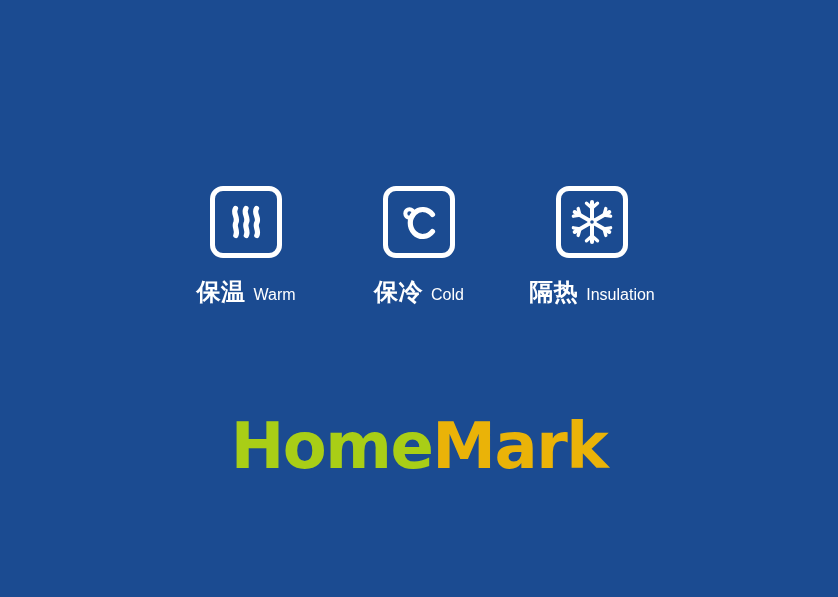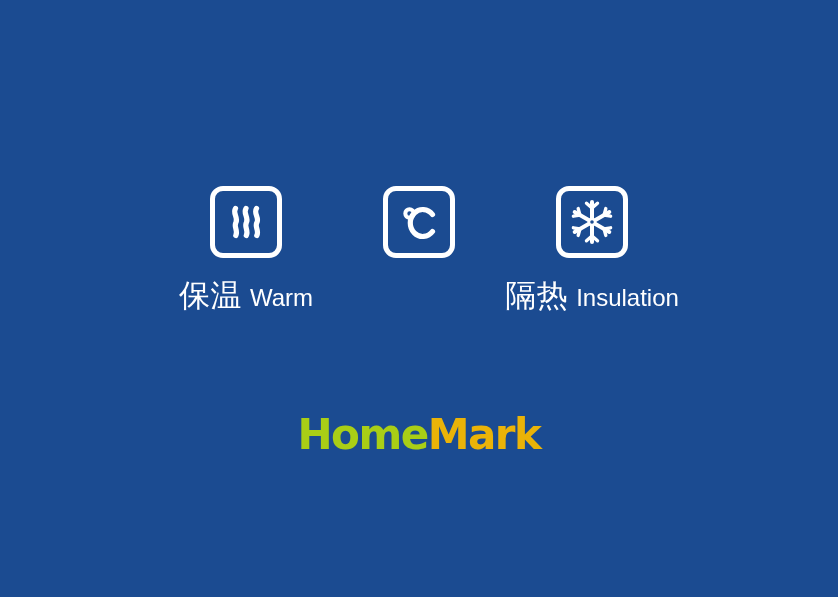--- a/index.html
+++ b/index.html
@@ -60,45 +60,45 @@
     margin-top: 22px;
     color: #ffffff;
     white-space: nowrap;
     line-height: 1;
     display: flex;
     align-items: baseline;
     justify-content: center;
   }
 
   .label-cn {
-    font-size: 31px;
+    font-size: 24px;
     letter-spacing: 0.5px;
-    font-weight: 400;
+    font-weight: 700;
   }
 
   .label-en {
-    font-size: 24px;
+    font-size: 16px;
     margin-left: 8px;
     font-weight: 400;
   }
 
   
   #logo {
     position: absolute;
     left: 0;
     top: 414px;
     width: 838px;
     text-align: center;
     line-height: 1;
     white-space: nowrap;
   }
 
   .logo-word {
     font-family: "DejaVu Sans", "Liberation Sans", sans-serif;
-    font-size: 42px;
+    font-size: 64px;
     font-weight: bold;
     letter-spacing: -1.5px;
   }
 
   #logo-home { color: #a9ce16; }
   #logo-mark { color: #eab308; }
 </style>
 </head>
 <body>
 
@@ -126,20 +126,24 @@
 
     <div class="feature">
       <div class="icon-box">
         <span>
           <svg width="46" height="46" viewBox="0 0 46 46" aria-hidden="true">
             <circle cx="13.5" cy="14.5" r="4.2" fill="none" stroke="#ffffff" stroke-width="4"></circle>
             <path d="M36.5 15.5 A 12.5 13.5 0 1 0 36.5 32.5" fill="none" stroke="#ffffff" stroke-width="5.2" stroke-linecap="round"></path>
           </svg>
         </span>
       </div>
+      <div class="feature-label">
+        <span class="label-cn">保冷</span>
+        <span class="label-en">Cold</span>
+      </div>
     </div>
 
     <div class="feature">
       <div class="icon-box">
         <span>
           <svg width="46" height="46" viewBox="0 0 46 46" aria-hidden="true">
             <g stroke="#ffffff" stroke-width="4" stroke-linecap="round" fill="none">
               <line x1="23" y1="3" x2="23" y2="43"></line>
               <line x1="5.7" y1="13" x2="40.3" y2="33"></line>
               <line x1="5.7" y1="33" x2="40.3" y2="13"></line>

